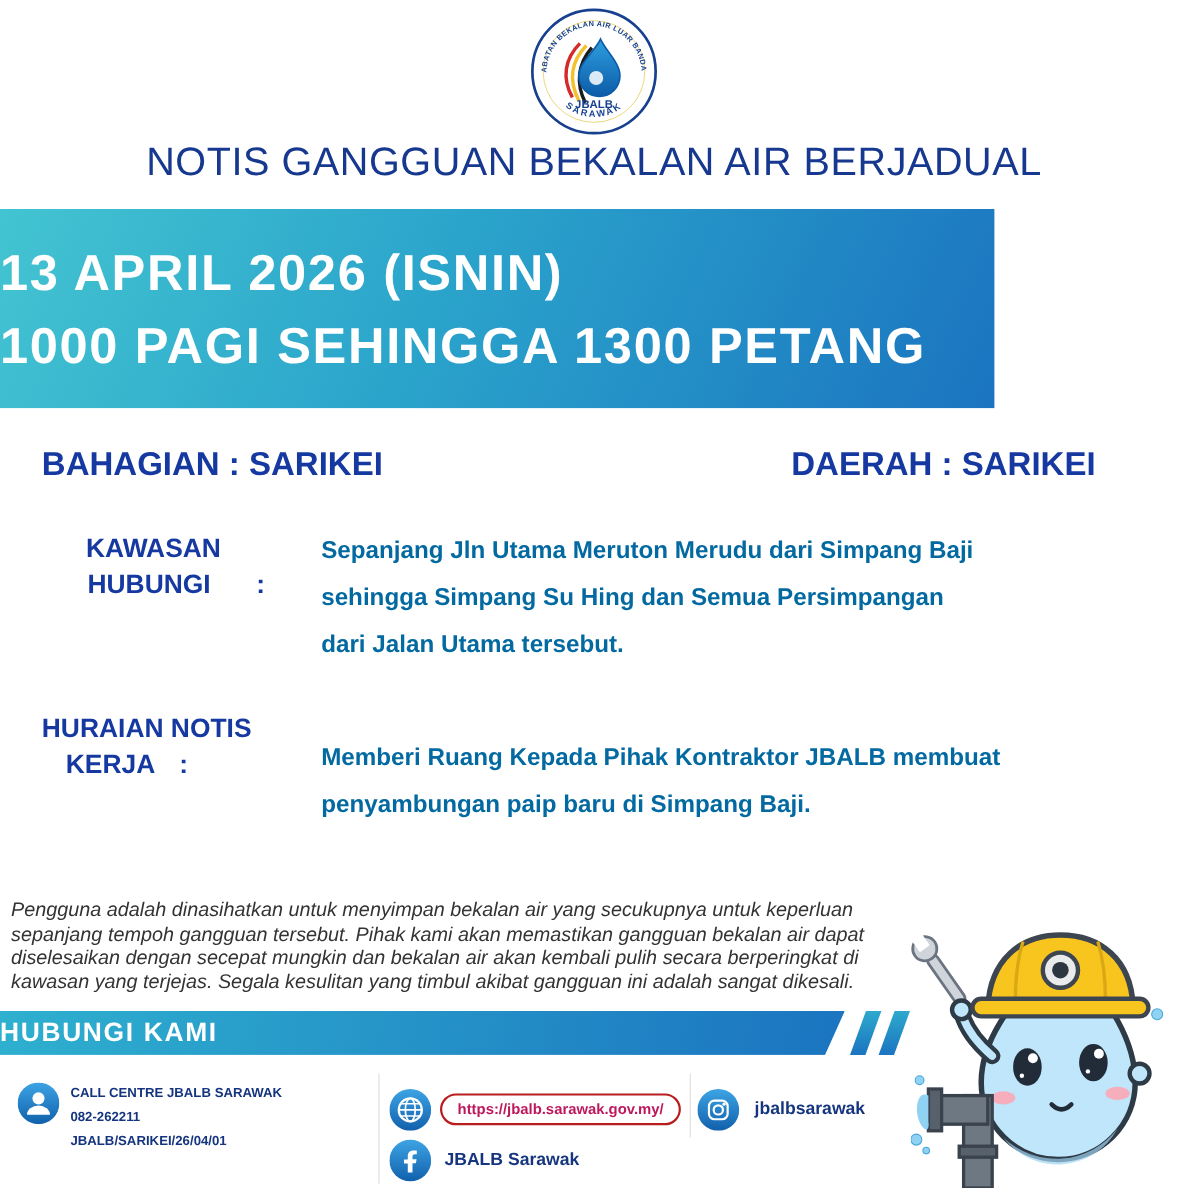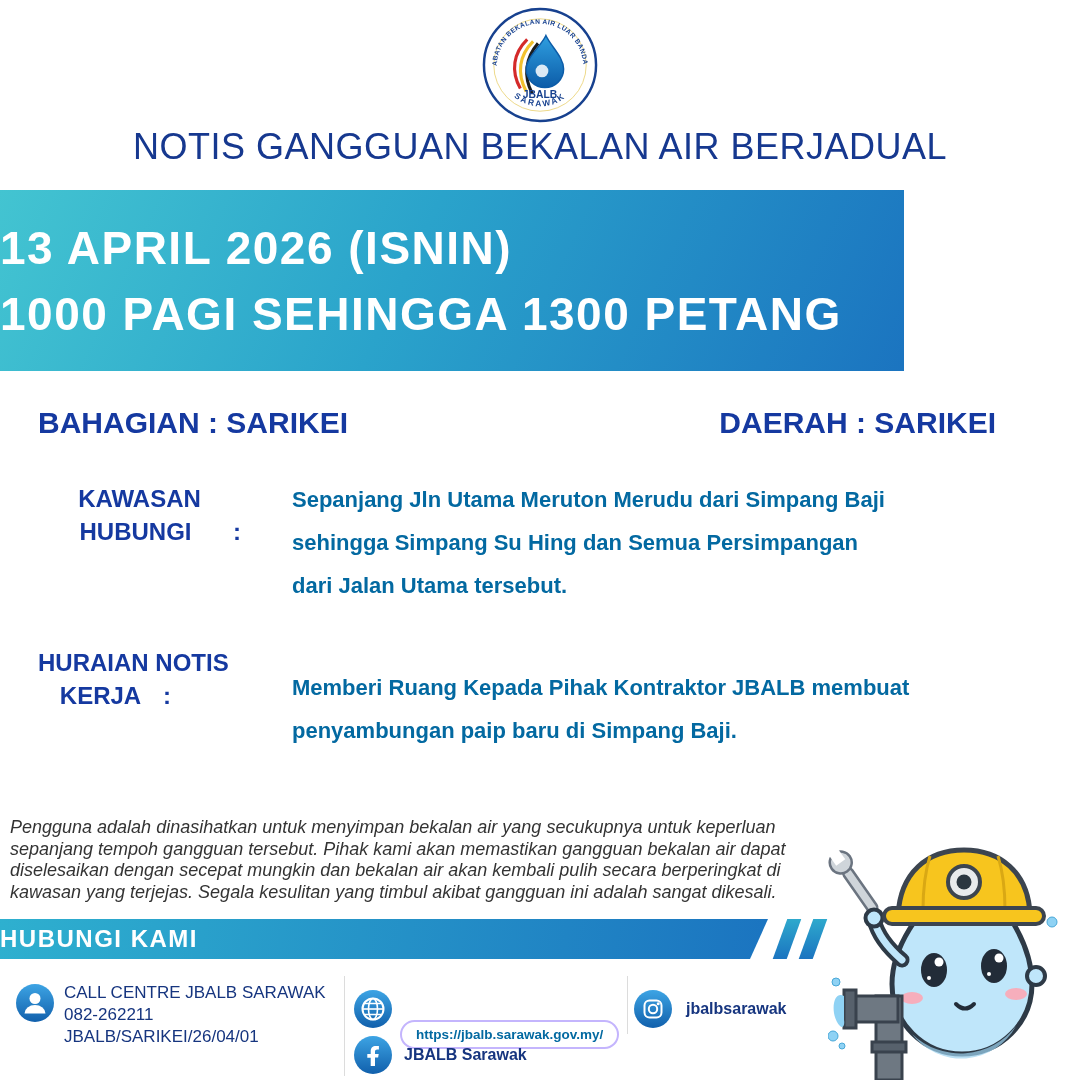--- a/index.html
+++ b/index.html
@@ -60,25 +60,25 @@
   .s1 { left:780px; } .s2 { left:806px; }
   
   .vsep { position:absolute; width:1px; background:#dcdcdc; }
   .sep1 { left:344px; top:976px; height:100px; }
   .sep2 { left:627px; top:976px; height:58px; }
   .ficon { position:absolute; width:38px; height:38px; }
   .ico-call { left:16px; top:984px; }
   .ico-web  { left:354px; top:990px; }
   .ico-ig   { left:634px; top:990px; }
   .ico-fb   { left:354px; top:1036px; }
-  .callblock { position:absolute; left:64px; top:982px; color:#16357f; font-weight:normal; font-size:17px; line-height:22px; }
+  .callblock { position:absolute; left:64px; top:982px; color:#16357f; font-weight:bold; font-size:12px; line-height:22px; }
   .url-pill {
-    position:absolute; left:400px; top:1020px;
-    border:2px solid #c4b5fd; border-radius:16px; padding:5px 14px;
-    color:#0369a1; font-weight:bold; font-size:13.5px;
+    position:absolute; left:400px; top:994px;
+    border:2px solid #b91c1c; border-radius:16px; padding:5px 14px;
+    color:#be185d; font-weight:bold; font-size:13.5px;
   }
   .ig-text { position:absolute; left:686px; top:1000px; color:#16357f; font-weight:bold; font-size:16px; }
   .fb-text { position:absolute; left:404px; top:1046px; color:#16357f; font-weight:bold; font-size:16px; }
   
   .mascot { position:absolute; left:828px; top:790px; width:250px; height:292px; }
 </style>
 </head>
 <body>
 
 <div class="poster">

